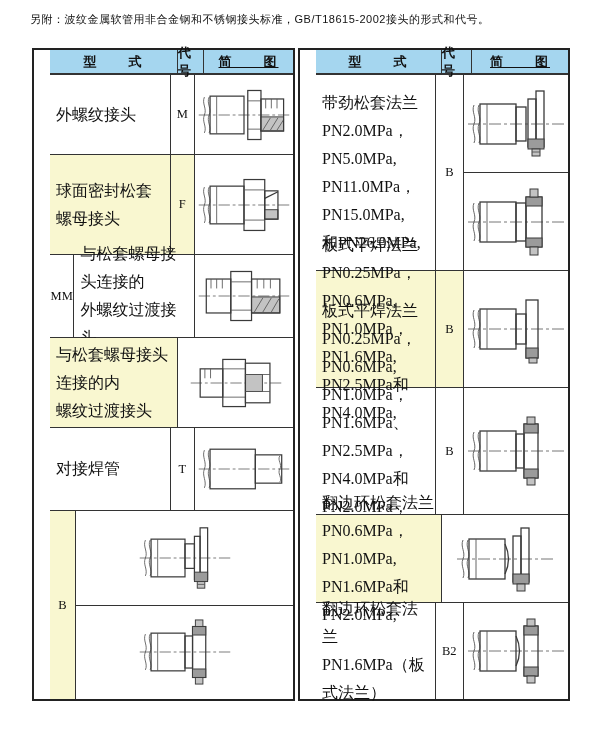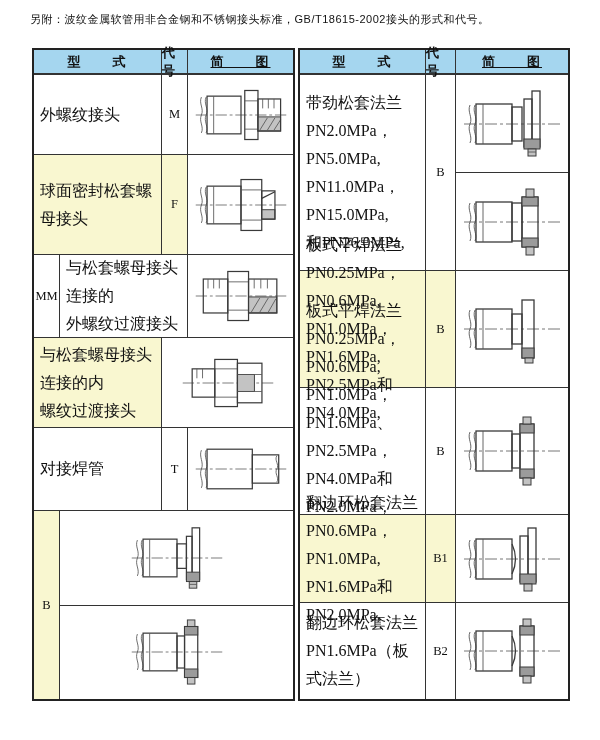--- a/index.html
+++ b/index.html
@@ -8,21 +8,21 @@
     position:relative; width:600px; height:740px; background:#fff;
     font-family:"Liberation Serif","DejaVu Serif",serif; color:#111;
     overflow:hidden;
   }
   .doc-title {
     position:absolute; left:30px; top:12px; width:560px;
     font-size:11px; letter-spacing:0.5px; color:#111;
     font-family:"Liberation Sans","DejaVu Sans",sans-serif;
   }
   .tables { position:absolute; left:32px; top:48px; display:flex; gap:3px; }
-  .tbl { border:2px solid #222; background:#fff; }
+  .tbl { border:2px solid #222; background:#fff;padding-left:16px; }
   .tbl-left  { width:263px; }
   .tbl-right { width:272px; }
   .row { display:flex; border-top:1px solid #333; }
   .row:first-child { border-top:none; }
   .hdr { height:24px; border-bottom:1px solid #333; }
   .hdr .cell { background:#a5d6ef; display:flex; align-items:center; justify-content:center;
                font-size:13px; font-weight:bold; letter-spacing:2px; }
   .cell { border-right:1px solid #333; }
   .cell:last-child { border-right:none;text-decoration:underline; }
   .c-type { width:128px; display:flex; align-items:center; padding:4px 6px; }
@@ -318,21 +318,20 @@
         </div>
           </div>
       </div>
 
       <div class="row rh4">
         <div class="cell c-type hl">
             <span class="type-text">翻边环松套法兰
 PN0.6MPa，PN1.0MPa,
 PN1.6MPa和PN2.0MPa,</span>
           </div>
-        <div class="cell c-code hl">B1</div>
         <div class="cell c-diag">
             <div class="sub">
           <svg class="diag-svg" viewBox="0 0 100 70">
             <use href="#cl"></use>
                 <use href="#hose"></use>
             <path class="ln" d="M50,20 q7,15 0,30"></path>
             <rect class="ln" x="58" y="12" width="8" height="46"></rect>
             <rect class="ln" x="66" y="4" width="8" height="54"></rect>
             <rect class="dgray" x="58" y="50" width="16" height="10"></rect>
             <rect class="gray" x="62" y="60" width="8" height="7"></rect>

